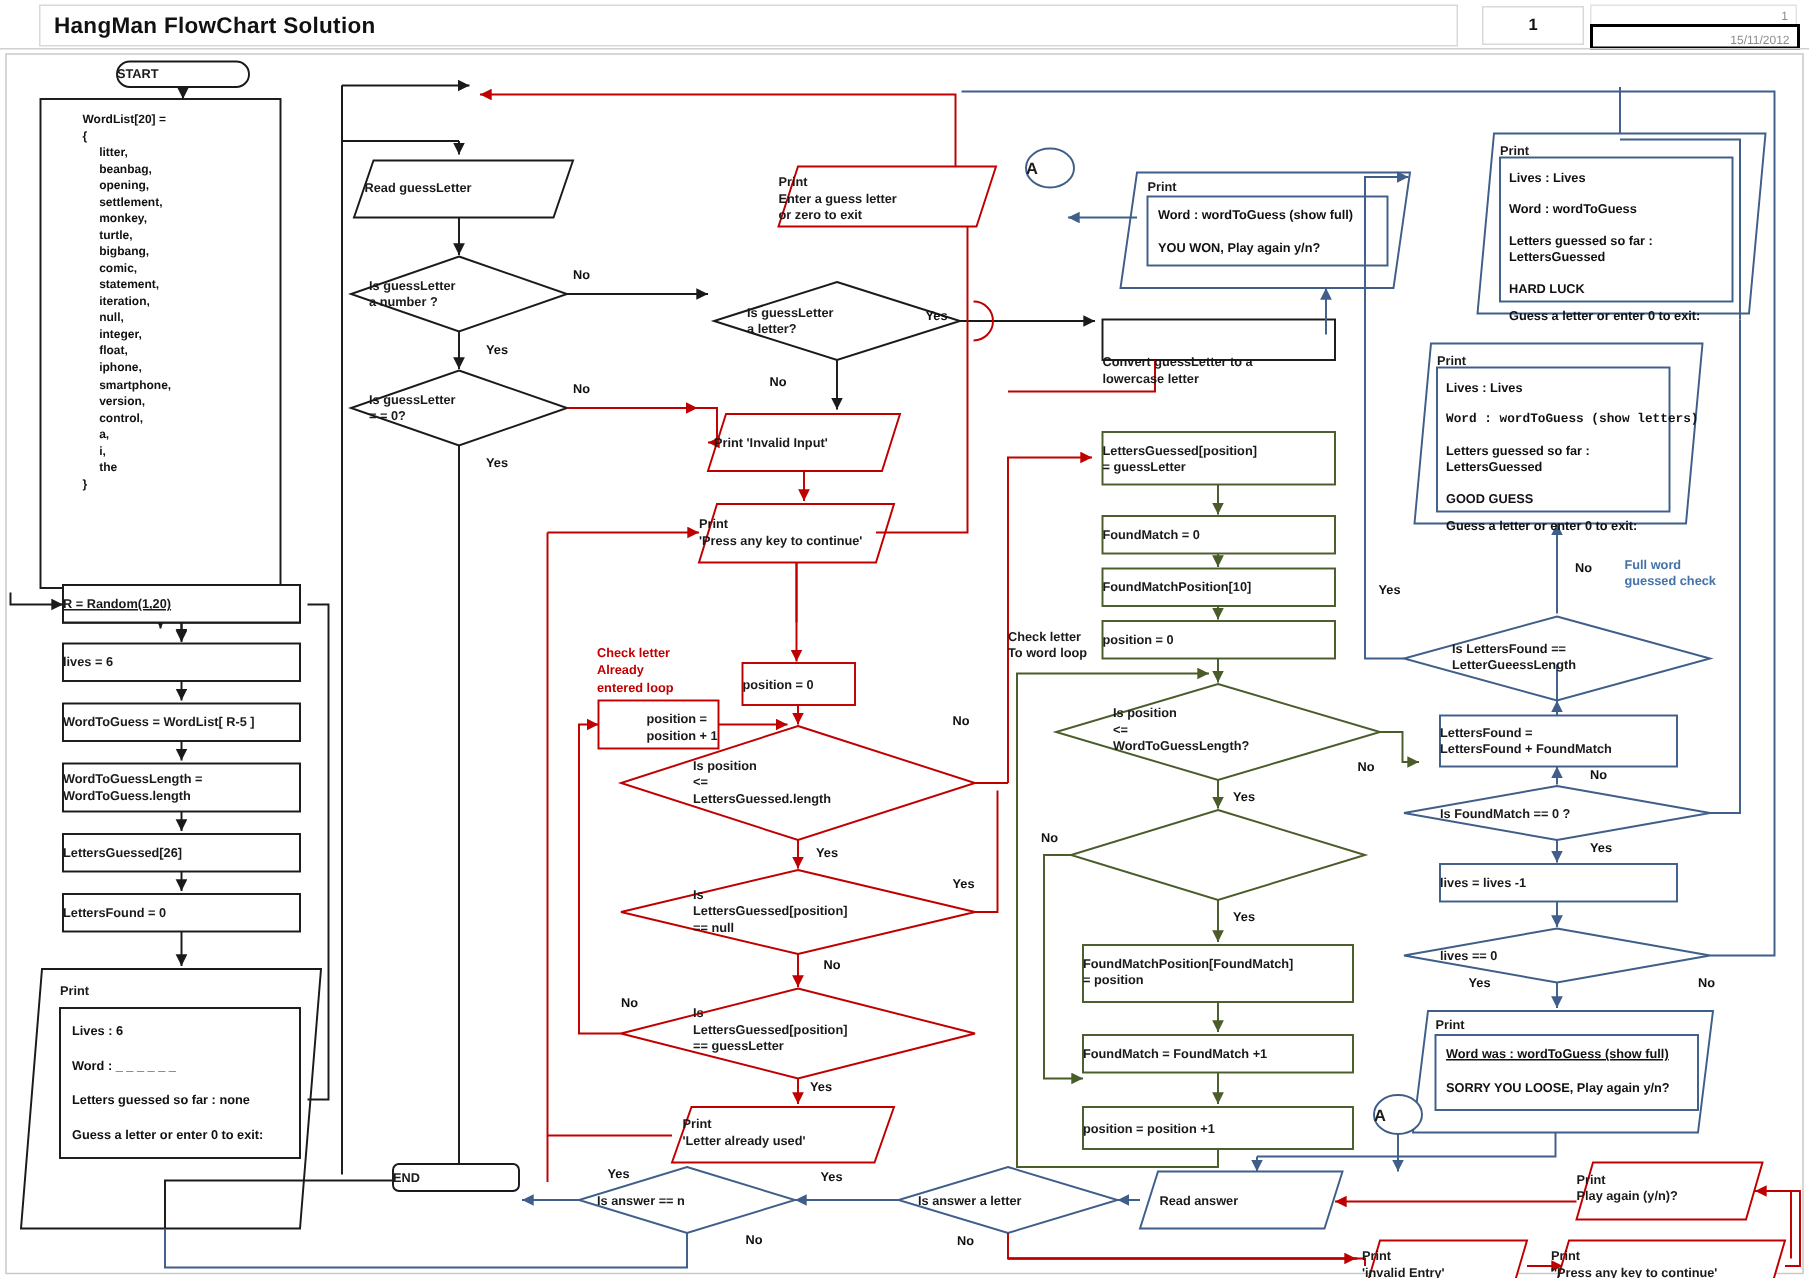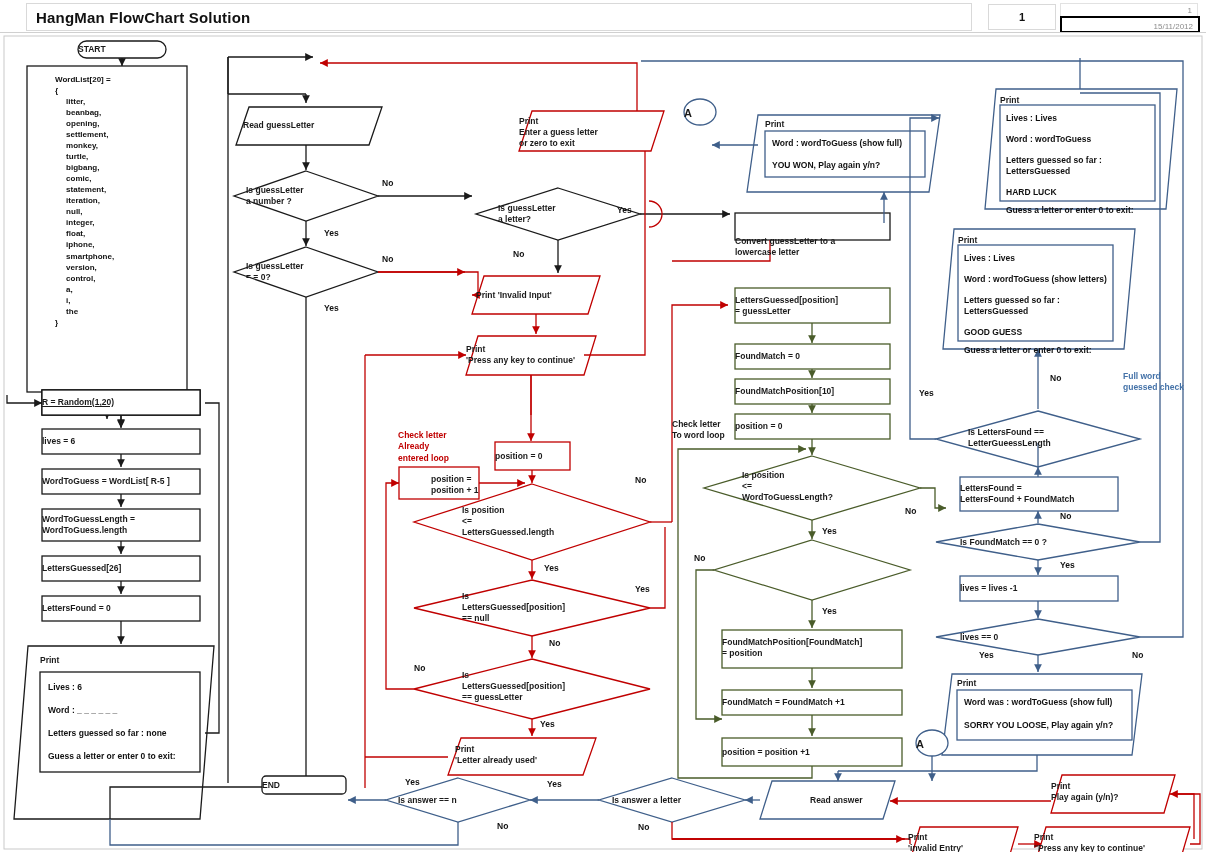--- a/index.html
+++ b/index.html
@@ -24,21 +24,21 @@
   
   #chart{position:absolute;left:0;top:33px;width:1206px;height:819px;}
   svg{position:absolute;left:0;top:0;width:1206px;height:819px;}
 
   .lbl{position:absolute;font-size:8.5px;color:#1a1a1a;line-height:1.28;
        text-align:left;pointer-events:none;white-space:pre-line;}
   .lbl.b{font-weight:bold;}
   .yn{position:absolute;font-size:8.5px;font-weight:bold;color:#111;}
   .note{position:absolute;font-size:8.5px;font-weight:bold;line-height:1.35;white-space:pre-line;}
   .note.red{color:#c00000;}
-  .note.blue{color:#4472a8;margin-left:40px;}
+  .note.blue{color:#4472a8;}
   .wl{position:absolute;font-size:8px;color:#111;font-weight:bold;line-height:1.38;white-space:pre;}
   .pbox{position:absolute;font-size:8.5px;font-weight:bold;color:#111;line-height:1.0;white-space:pre-line;}
 </style>
 </head>
 <body>
 
 <div id="page">
 
   <div class="hdr">
     <div class="hdr-title-box">
@@ -417,21 +417,21 @@
     <div class="lbl b" style="left:1000px;top:62px;width:155px;">Print</div>
     <div class="pbox" style="left:1006px;top:81px;">Lives : Lives</div>
     <div class="pbox" style="left:1006px;top:102px;">Word : wordToGuess</div>
     <div class="pbox" style="left:1006px;top:123px;">Letters guessed so far :</div>
     <div class="pbox" style="left:1006px;top:134px;">LettersGuessed</div>
     <div class="pbox" style="left:1006px;top:155px;">HARD LUCK</div>
     <div class="pbox" style="left:1006px;top:173px;">Guess a letter or enter 0 to exit:</div>
 
     <div class="lbl b" style="left:958px;top:202px;width:155px;">Print</div>
     <div class="pbox" style="left:964px;top:221px;">Lives : Lives</div>
-    <div class="pbox" style="left:964px;top:242px;">Word : wordToGuess (show letters)</div>
+    <div class="pbox" style="left:964px;top:242px;font-family:Liberation Mono, monospace;">Word : wordToGuess (show letters)</div>
     <div class="pbox" style="left:964px;top:263px;">Letters guessed so far :</div>
     <div class="pbox" style="left:964px;top:274px;">LettersGuessed</div>
     <div class="pbox" style="left:964px;top:295px;">GOOD GUESS</div>
     <div class="pbox" style="left:964px;top:313px;">Guess a letter or enter 0 to exit:</div>
 
     <div class="note blue" style="left:1083px;top:338px;">Full word
 guessed check</div>
     <div class="yn" style="left:1050px;top:340px;">No</div>
     <div class="yn" style="left:919px;top:355px;">Yes</div>
     <div class="lbl b" style="left:968px;top:394px;width:140px;">Is LettersFound ==
@@ -442,24 +442,24 @@
     <div class="lbl b" style="left:960px;top:504px;width:158px;">Is FoundMatch == 0 ?</div>
     <div class="yn" style="left:1060px;top:478px;">No</div>
     <div class="yn" style="left:1060px;top:527px;">Yes</div>
 
     <div class="lbl b" style="left:960px;top:550px;width:158px;">lives = lives -1</div>
     <div class="lbl b" style="left:960px;top:599px;width:158px;">lives == 0</div>
     <div class="yn" style="left:1132px;top:617px;">No</div>
     <div class="yn" style="left:979px;top:617px;">Yes</div>
 
     <div class="lbl b" style="left:957px;top:645px;width:175px;">Print</div>
-    <div class="pbox" style="left:964px;top:665px;">Word was : wordToGuess (show full)</div>
+    <div class="pbox" style="left:964px;top:665px;text-decoration:underline;">Word was : wordToGuess (show full)</div>
     <div class="pbox" style="left:964px;top:688px;">SORRY YOU LOOSE, Play again y/n?</div>
 
-    <div class="lbl b" style="left:810px;top:762px;width:123px;">Read answer</div>
+    <div class="lbl b" style="left:773px;top:762px;width:123px;">Read answer</div>
     <div class="lbl b" style="left:612px;top:762px;width:120px;">Is answer a letter</div>
     <div class="yn" style="left:547px;top:746px;">Yes</div>
     <div class="yn" style="left:638px;top:789px;">No</div>
 
     <div class="lbl b" style="left:398px;top:762px;width:120px;">Is answer == n</div>
     <div class="yn" style="left:405px;top:744px;">Yes</div>
     <div class="yn" style="left:497px;top:788px;">No</div>
 
     <div class="lbl b" style="left:262px;top:747px;width:84px;">END</div>
 

